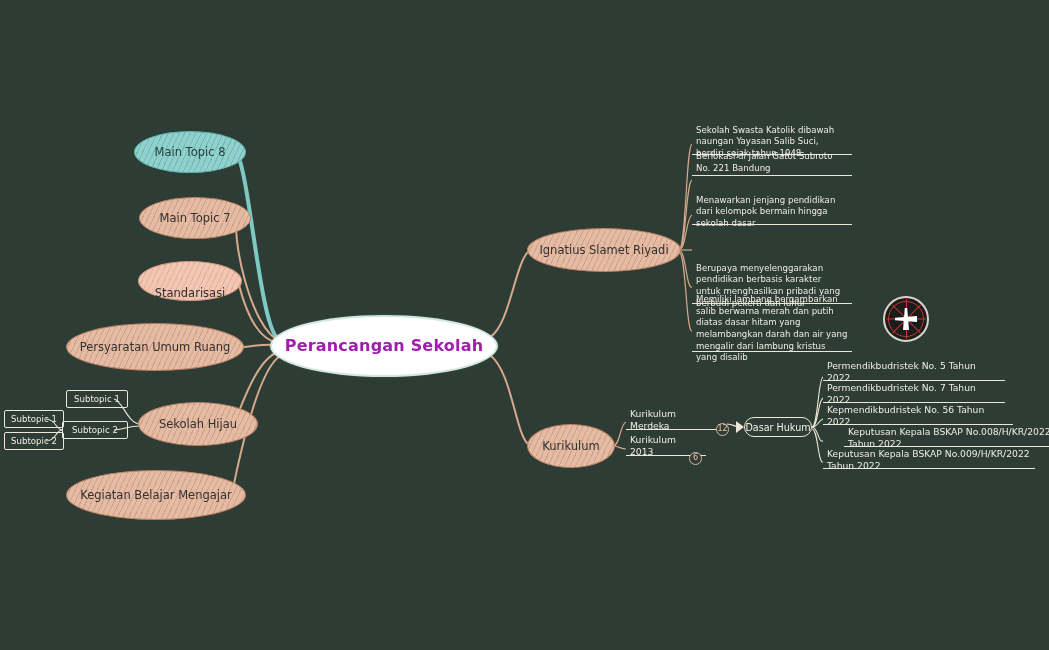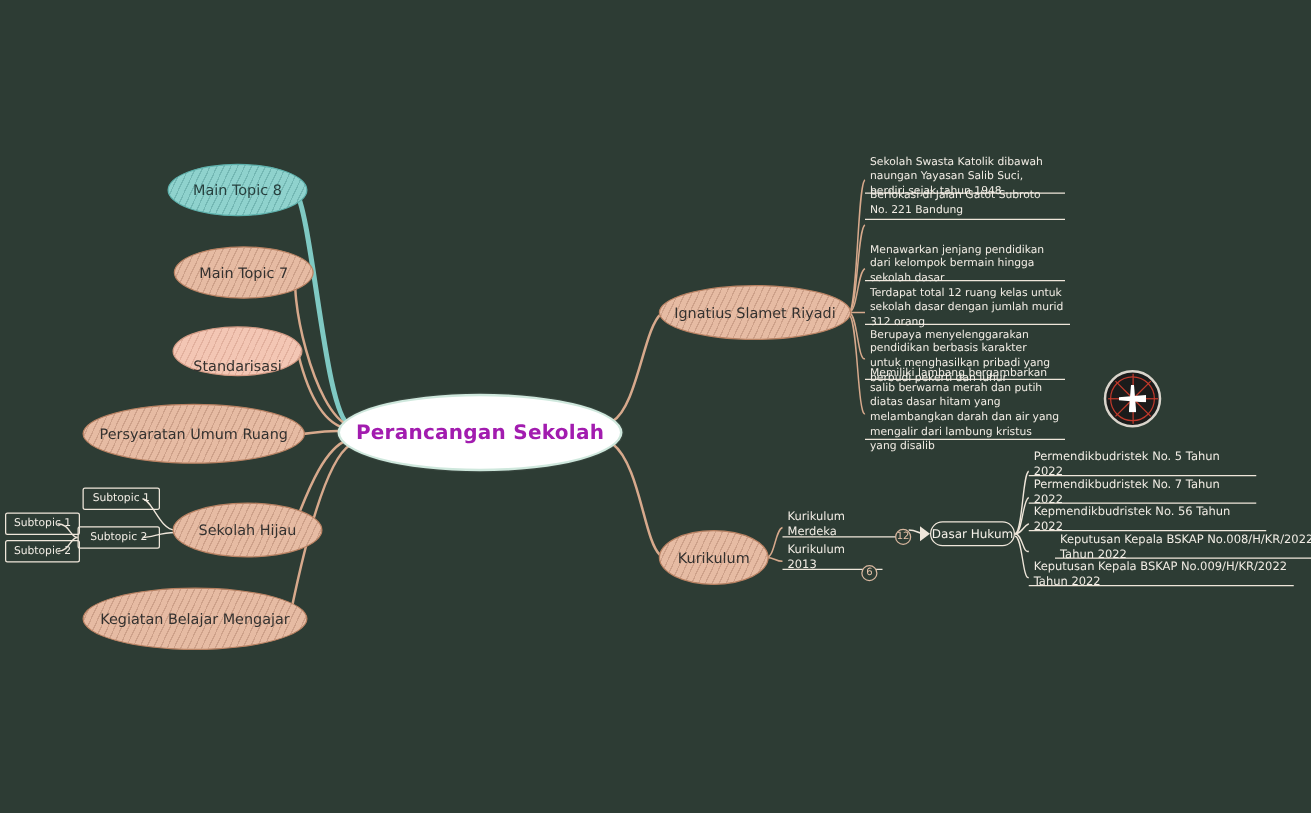--- a/index.html
+++ b/index.html
@@ -282,23 +282,20 @@
   </div>
 
   <div class="underline-node" style="left:692px; top:131px; width:160px; height:24px;">
     <span>Sekolah Swasta Katolik dibawah naungan Yayasan Salib Suci, berdiri sejak tahun 1948</span>
   </div>
   <div class="underline-node" style="left:692px; top:152px; width:160px; height:24px;">
     <span>Berlokasi di Jalan Gatot Subroto No. 221 Bandung</span>
   </div>
   <div class="underline-node" style="left:692px; top:201px; width:160px; height:24px;">
     <span>Menawarkan jenjang pendidikan dari kelompok bermain hingga sekolah dasar</span>
-  </div>
-  <div class="underline-node" style="left:692px; top:236px; width:164px; height:24px;">
-    <span>Terdapat total 12 ruang kelas untuk sekolah dasar dengan jumlah murid 312 orang</span>
   </div>
   <div class="underline-node" style="left:692px; top:270px; width:160px; height:34px;">
     <span>Berupaya menyelenggarakan pendidikan berbasis karakter untuk menghasilkan pribadi yang berbudi pekerti dan luhur</span>
   </div>
   <div class="underline-node" style="left:692px; top:308px; width:160px; height:44px;">
     <span>Memiliki lambang bergambarkan salib berwarna merah dan putih diatas dasar hitam yang melambangkan darah dan air yang mengalir dari lambung kristus yang disalib</span>
   </div>
 
   <div class="logo-badge" style="left:883px; top:296px;">
     <div class="ring"></div>

